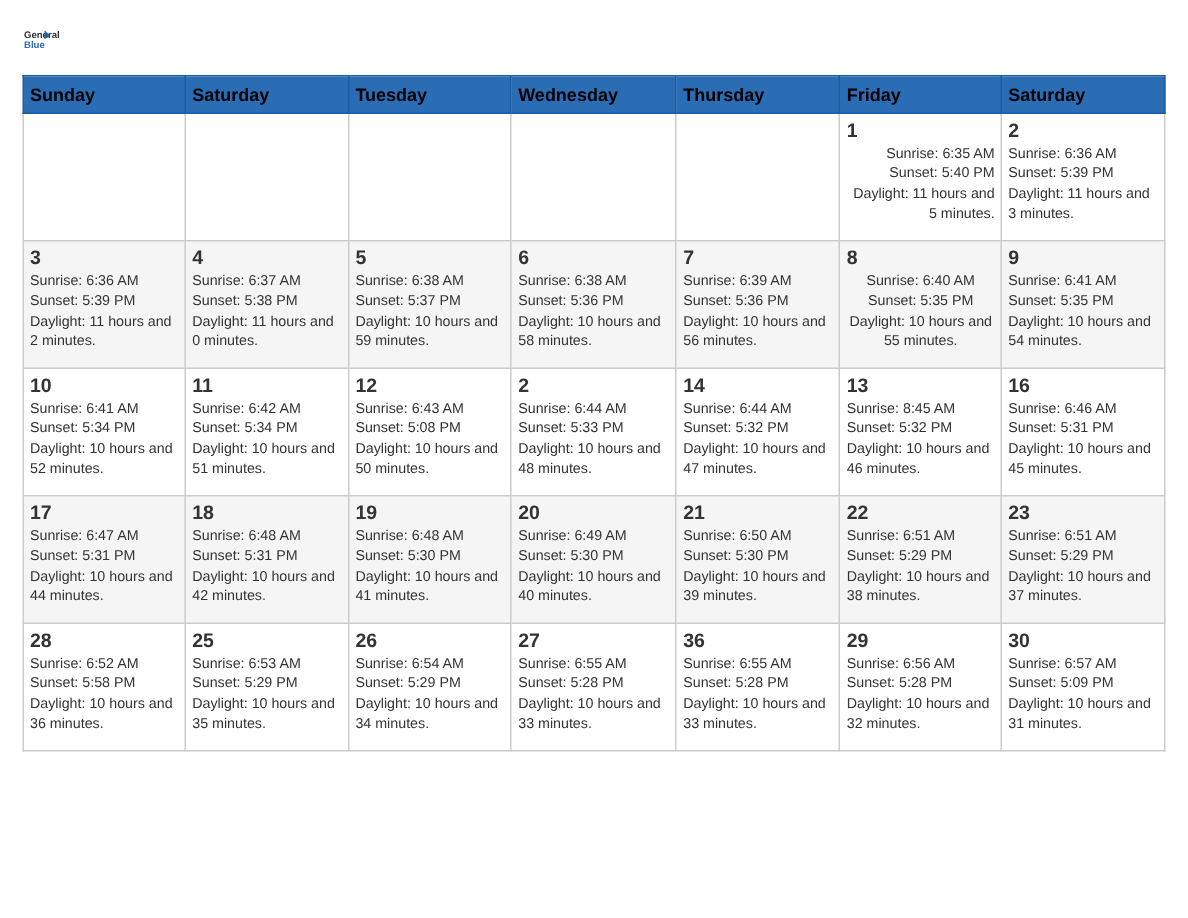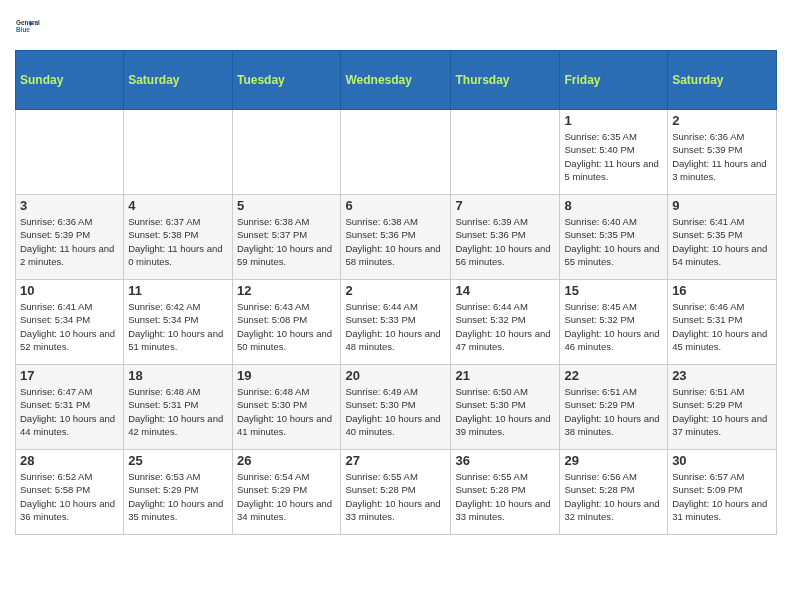--- a/index.html
+++ b/index.html
@@ -43,24 +43,24 @@
     .location {
       font-size: 14px;
       color: #555;
     }
     .calendar {
       width: 100%;
       border-collapse: collapse;
     }
     .calendar th {
       background: #2a6db5;
-      color: #bef264;
+      color: #000000;
       font-size: 12px;
       font-weight: bold;
-      padding: 22px 4px;
+      padding: 5px 4px;
       text-align: left;
       border: 1px solid #1a5da5;
     }
     .calendar td {
       border: 1px solid #ccc;
       vertical-align: top;
       padding: 3px 4px;
       width: 113px;
       height: 85px;
       font-size: 10px;
@@ -122,21 +122,21 @@
     </thead>
     <tbody id="calendar-body">
     <tr>
           <td class="empty-cell"></td>
           <td class="empty-cell"></td>
           <td class="empty-cell"></td>
           <td class="empty-cell"></td>
           <td class="empty-cell"></td>
           <td>
             <span class="day-num">1</span>
-            <div class="day-info" style="white-space: pre-line;">Sunrise: 6:35 AM
+            <div class="day-info" style="white-space: pre-line; text-align: right;">Sunrise: 6:35 AM
 Sunset: 5:40 PM
 Daylight: 11 hours and 5 minutes.</div>
           </td>
           <td>
             <span class="day-num">2</span>
             <div class="day-info" style="white-space: pre-line;">Sunrise: 6:36 AM
 Sunset: 5:39 PM
 Daylight: 11 hours and 3 minutes.</div>
           </td>
         </tr>
@@ -166,21 +166,21 @@
 Daylight: 10 hours and 58 minutes.</div>
           </td>
           <td>
             <span class="day-num">7</span>
             <div class="day-info" style="white-space: pre-line;">Sunrise: 6:39 AM
 Sunset: 5:36 PM
 Daylight: 10 hours and 56 minutes.</div>
           </td>
           <td>
             <span class="day-num">8</span>
-            <div class="day-info" style="white-space: pre-line;">Sunrise: 6:40 AM
+            <div class="day-info" style="white-space: pre-line; text-align: center;">Sunrise: 6:40 AM
 Sunset: 5:35 PM
 Daylight: 10 hours and 55 minutes.</div>
           </td>
           <td>
             <span class="day-num">9</span>
             <div class="day-info" style="white-space: pre-line;">Sunrise: 6:41 AM
 Sunset: 5:35 PM
 Daylight: 10 hours and 54 minutes.</div>
           </td>
         </tr>
@@ -209,21 +209,21 @@
 Sunset: 5:33 PM
 Daylight: 10 hours and 48 minutes.</div>
           </td>
           <td>
             <span class="day-num">14</span>
             <div class="day-info" style="white-space: pre-line;">Sunrise: 6:44 AM
 Sunset: 5:32 PM
 Daylight: 10 hours and 47 minutes.</div>
           </td>
           <td>
-            <span class="day-num">15</span>
+            <span class="day-num">13</span>
             <div class="day-info" style="white-space: pre-line;">Sunrise: 8:45 AM
 Sunset: 5:32 PM
 Daylight: 10 hours and 46 minutes.</div>
           </td>
           <td>
             <span class="day-num">16</span>
             <div class="day-info" style="white-space: pre-line;">Sunrise: 6:46 AM
 Sunset: 5:31 PM
 Daylight: 10 hours and 45 minutes.</div>
           </td>

